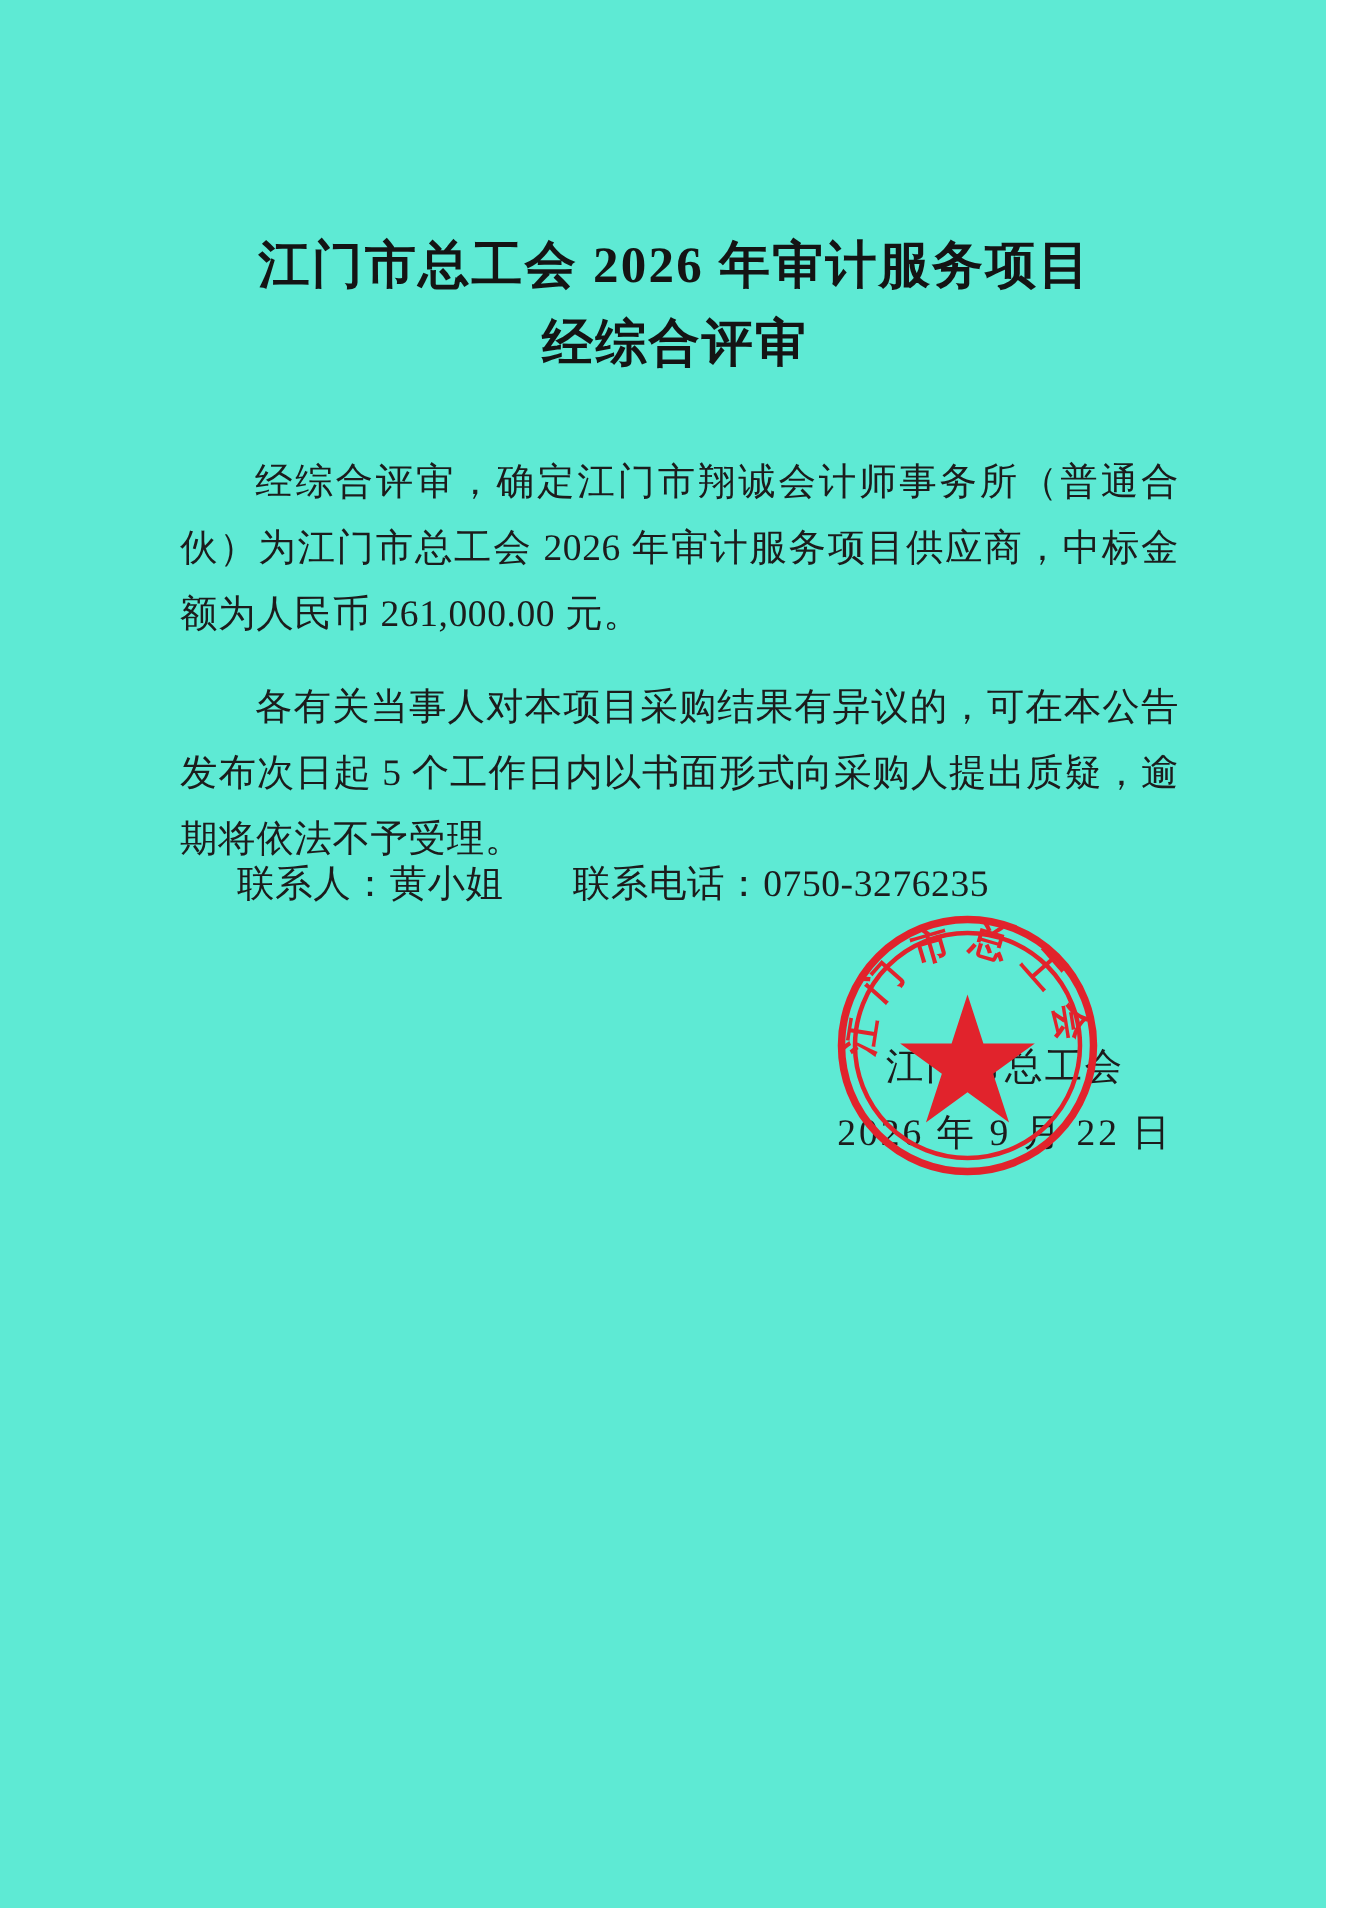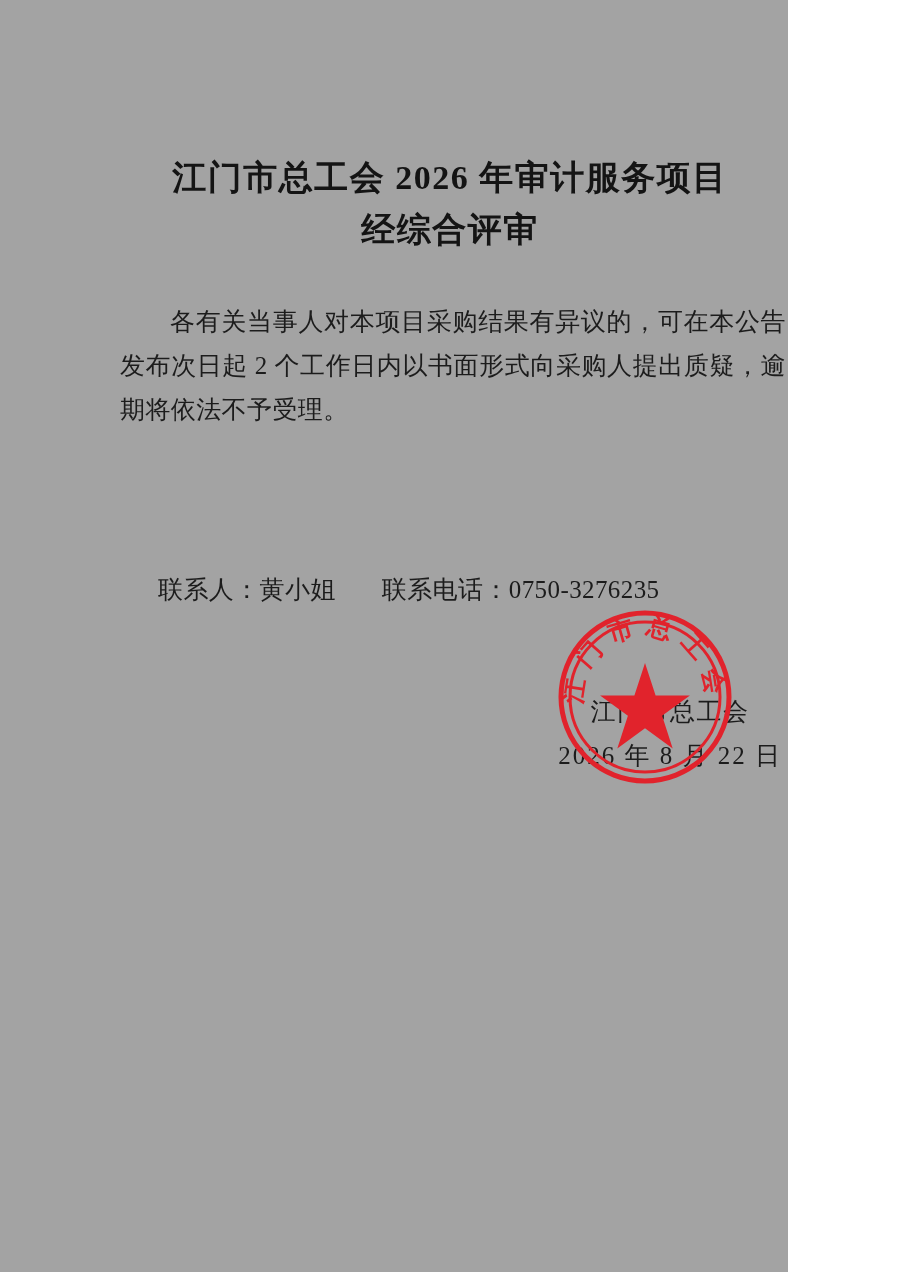--- a/index.html
+++ b/index.html
@@ -6,23 +6,23 @@
     margin: 0;
     padding: 0;
     background: #ffffff;
   }
   body {
     font-family: "Liberation Serif", "DejaVu Serif", serif;
     color: #1a1a1a;
   }
   .page {
     position: relative;
-    width: 788px;
+    width: 884px;
     height: 1272px;
-    background: #a3a3a3;
+    background: #5eead4;
     overflow: hidden;
     box-sizing: border-box;
   }
 
   
   .doc-title {
     position: absolute;
     left: 0;
     top: 152px;
     width: 900px;
@@ -112,28 +112,29 @@
 <body>
 
 <div class="page">
 
   <div class="doc-title">
     <span class="title-line">江门市总工会 2026 年审计服务项目</span>
     <span class="title-line">经综合评审</span>
   </div>
 
   <div class="body-block">
-    <p class="para indent last">各有关当事人对本项目采购结果有异议的，可在本公告发布次日起 2 个工作日内以书面形式向采购人提出质疑，逾期将依法不予受理。</p>
+    <p class="para indent">经综合评审，确定江门市翔诚会计师事务所（普通合伙）为江门市总工会 2026 年审计服务项目供应商，中标金额为人民币 261,000.00 元。</p>
+    <p class="para indent last">各有关当事人对本项目采购结果有异议的，可在本公告发布次日起 5 个工作日内以书面形式向采购人提出质疑，逾期将依法不予受理。</p>
   </div>
 
   <div class="contact-line"><span>联系人：</span><span>黄小姐</span><span class="contact-gap"></span><span>联系电话：</span><span>0750-3276235</span></div>
 
   <div class="sign-block">
     <div class="sign-org">江门市总工会</div>
-    <div class="sign-date">2026 年 8 月 22 日</div>
+    <div class="sign-date">2026 年 9 月 22 日</div>
   </div>
 
   <div class="seal">
     <svg viewBox="0 0 176 176" xmlns="http://www.w3.org/2000/svg">
       <defs>
         <path id="sealArc" d="M 26,88 A 62,62 0 1 1 150,88" fill="none"></path>
       </defs>
       <circle cx="88" cy="88" r="84" fill="none" stroke="#e1232c" stroke-width="5"></circle>
       <circle cx="88" cy="88" r="75" fill="none" stroke="#e1232c" stroke-width="3"></circle>
       <text class="seal-arc-text" fill="#e1232c">

